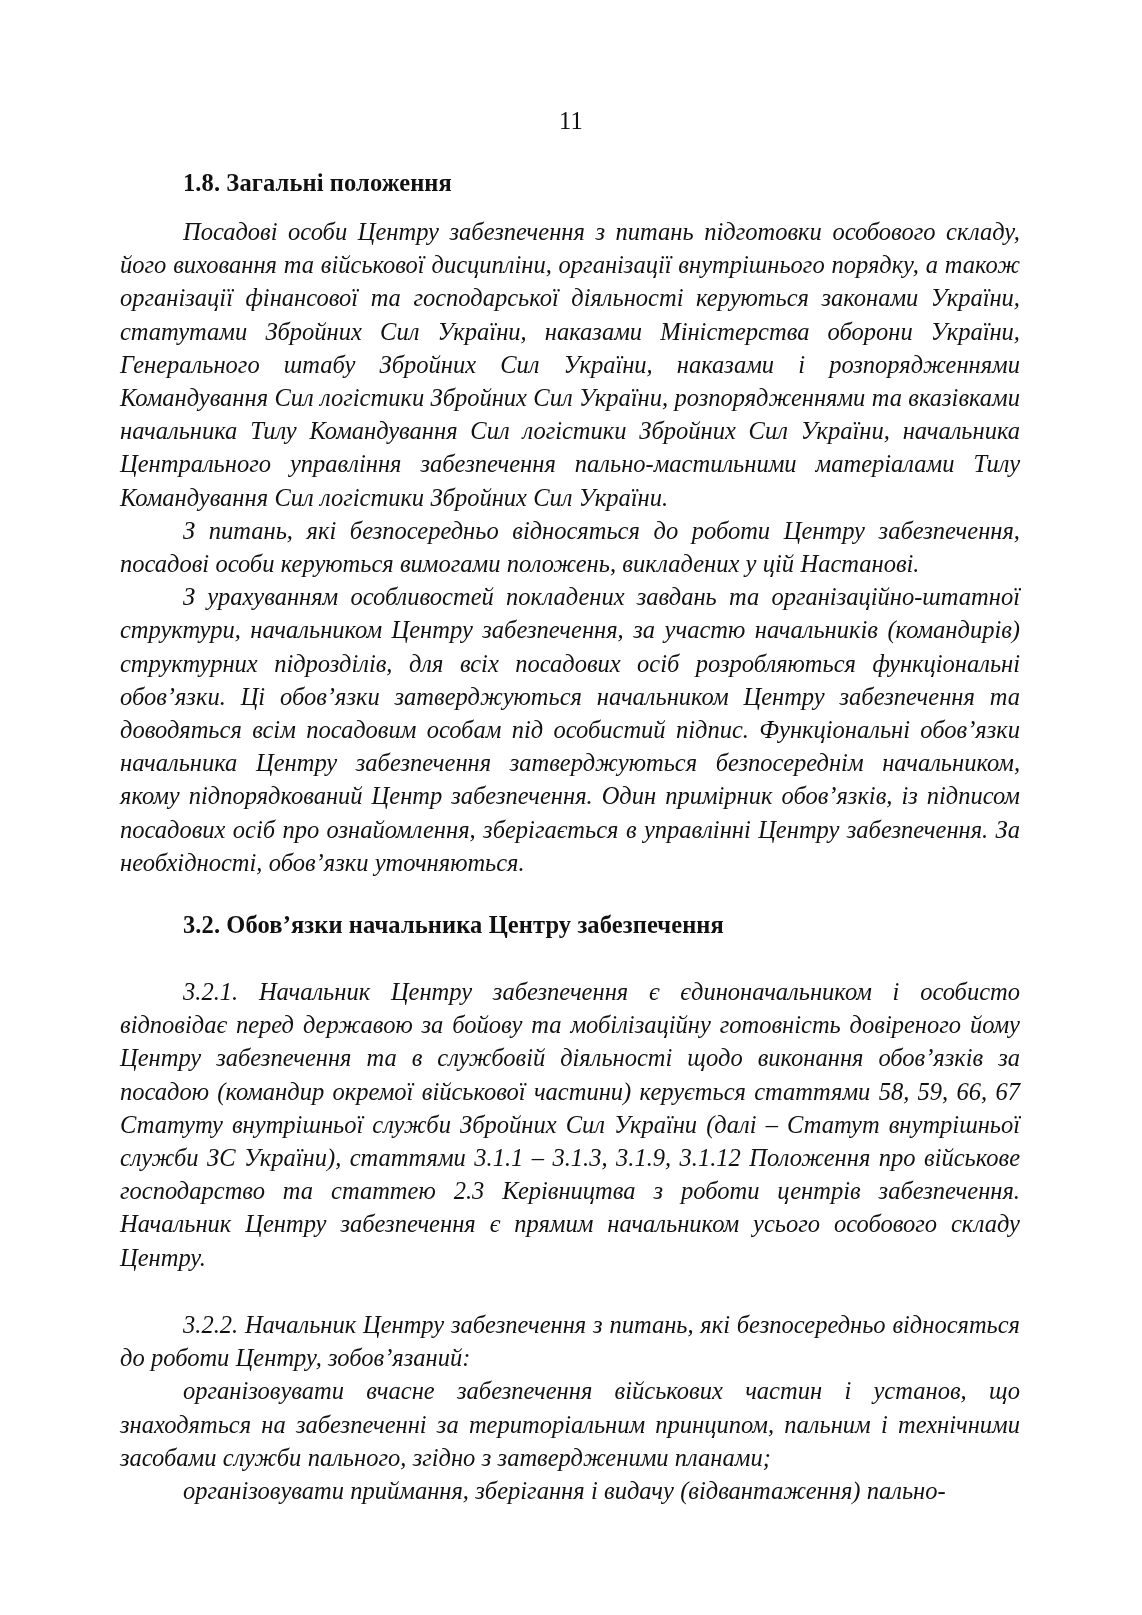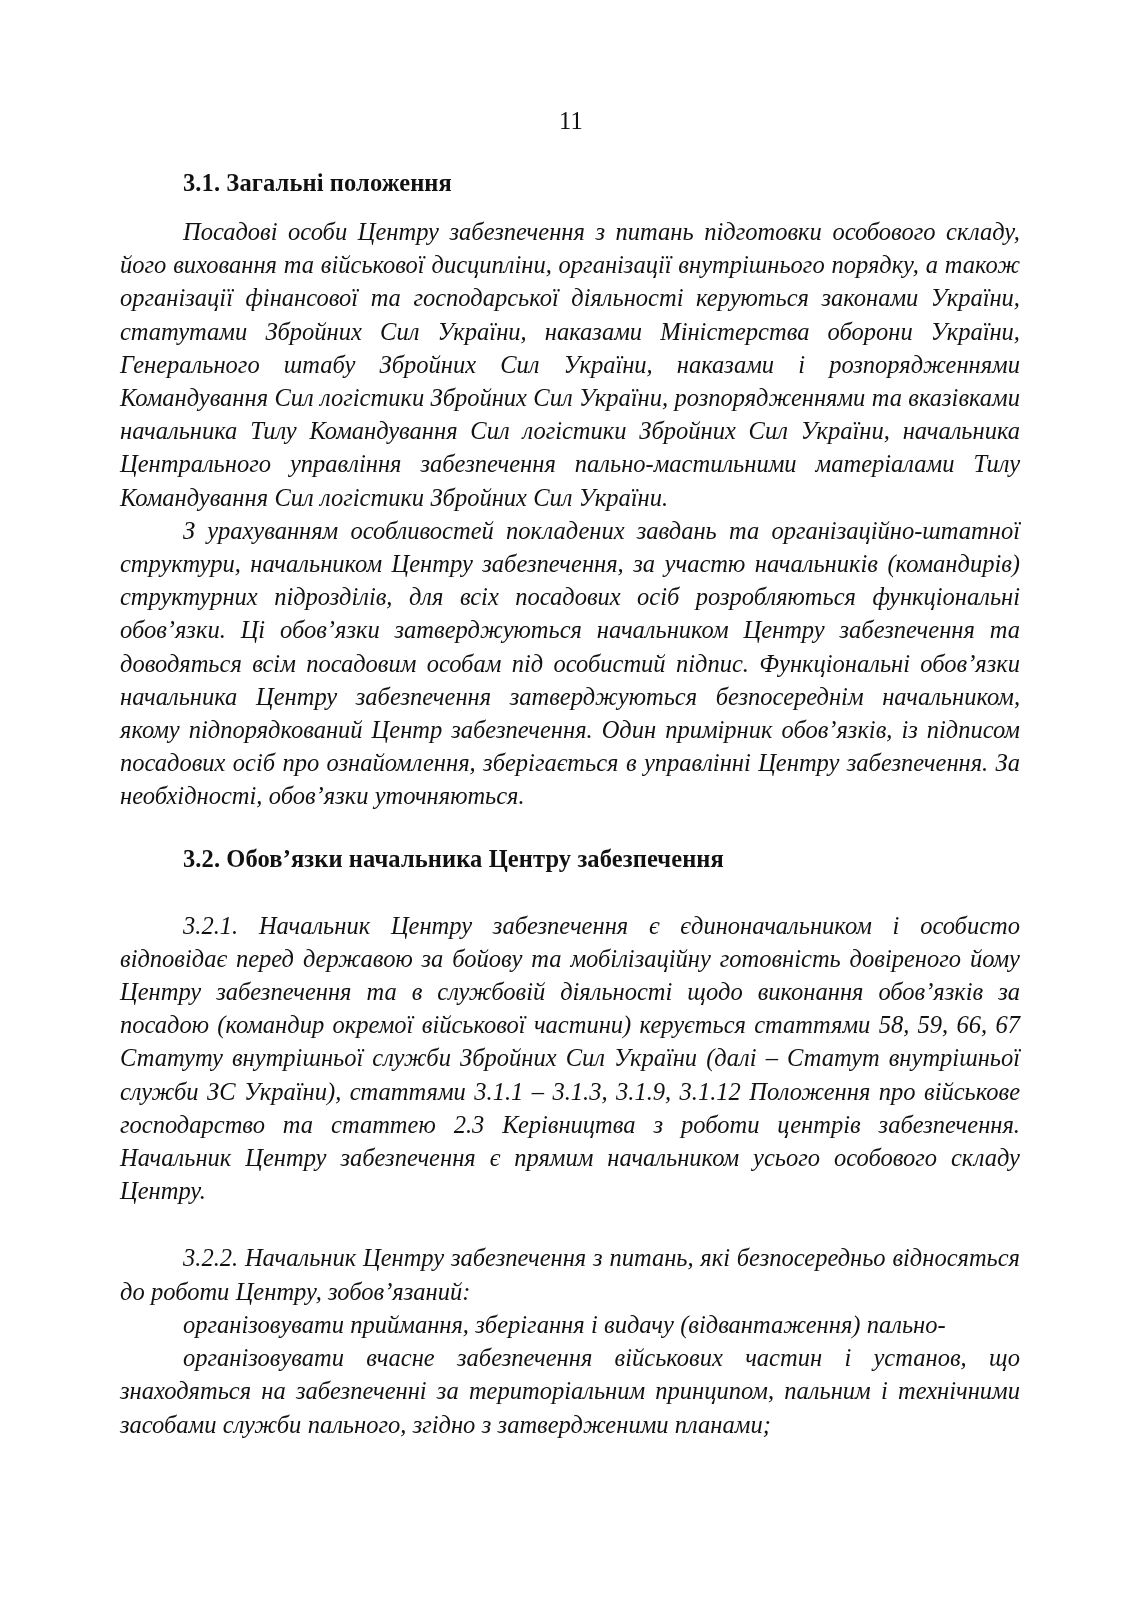--- a/index.html
+++ b/index.html
@@ -78,39 +78,40 @@
 
 <div class="page">
 
   <div class="page-number">11</div>
 
   <div class="content">
 
 
     <div class="spacer-sm"></div>
 
-    <h2 class="section-title">3.1. Загальні положення</h2>
+    <h2 class="section-title">1.8. Загальні положення</h2>
 
     <div class="spacer-sm"></div>
 
     <p class="body-par">Посадові особи Центру забезпечення з питань підготовки особового складу, його виховання та військової дисципліни, організації внутрішнього порядку, а також організації фінансової та господарської діяльності керуються законами України, статутами Збройних Сил України, наказами Міністерства оборони України, Генерального штабу Збройних Сил України, наказами і розпорядженнями Командування Сил логістики Збройних Сил України, розпорядженнями та вказівками начальника Тилу Командування Сил логістики Збройних Сил України, начальника Центрального управління забезпечення пально-мастильними матеріалами Тилу Командування Сил логістики Збройних Сил України.</p>
 
+    <p class="body-par">З питань, які безпосередньо відносяться до роботи Центру забезпечення, посадові особи керуються вимогами положень, викладених у цій Настанові.</p>
 
     <p class="body-par">З урахуванням особливостей покладених завдань та організаційно-штатної структури, начальником Центру забезпечення, за участю начальників (командирів) структурних підрозділів, для всіх посадових осіб розробляються функціональні обов’язки. Ці обов’язки затверджуються начальником Центру забезпечення та доводяться всім посадовим особам під особистий підпис. Функціональні обов’язки начальника Центру забезпечення затверджуються безпосереднім начальником, якому підпорядкований Центр забезпечення. Один примірник обов’язків, із підписом посадових осіб про ознайомлення, зберігається в управлінні Центру забезпечення. За необхідності, обов’язки уточняються.</p>
 
     <div class="spacer-md"></div>
 
     <h2 class="section-title">3.2. Обов’язки начальника Центру забезпечення</h2>
 
     <div class="spacer-lg"></div>
 
     <p class="body-par">3.2.1. Начальник Центру забезпечення є єдиноначальником і особисто відповідає перед державою за бойову та мобілізаційну готовність довіреного йому Центру забезпечення та в службовій діяльності щодо виконання обов’язків за посадою (командир окремої військової частини) керується статтями 58, 59, 66, 67 Статуту внутрішньої служби Збройних Сил України (далі – Статут внутрішньої служби ЗС України), статтями 3.1.1 – 3.1.3, 3.1.9, 3.1.12 Положення про військове господарство та статтею 2.3 Керівництва з роботи центрів забезпечення. Начальник Центру забезпечення є прямим начальником усього особового складу Центру.</p>
 
     <div class="spacer-lg"></div>
 
     <p class="body-par">3.2.2. Начальник Центру забезпечення з питань, які безпосередньо відносяться до роботи Центру, зобов’язаний:</p>
 
+    <p class="body-par">організовувати вчасне забезпечення військових частин і установ, що знаходяться на забезпеченні за територіальним принципом, пальним і технічними засобами служби пального, згідно з затвердженими планами;</p>
+
     <p class="body-par">організовувати приймання, зберігання і видачу (відвантаження) пально-</p>
-
-    <p class="body-par">організовувати вчасне забезпечення військових частин і установ, що знаходяться на забезпеченні за територіальним принципом, пальним і технічними засобами служби пального, згідно з затвердженими планами;</p>
 
   </div>
 </div>
 
 </body></html>

